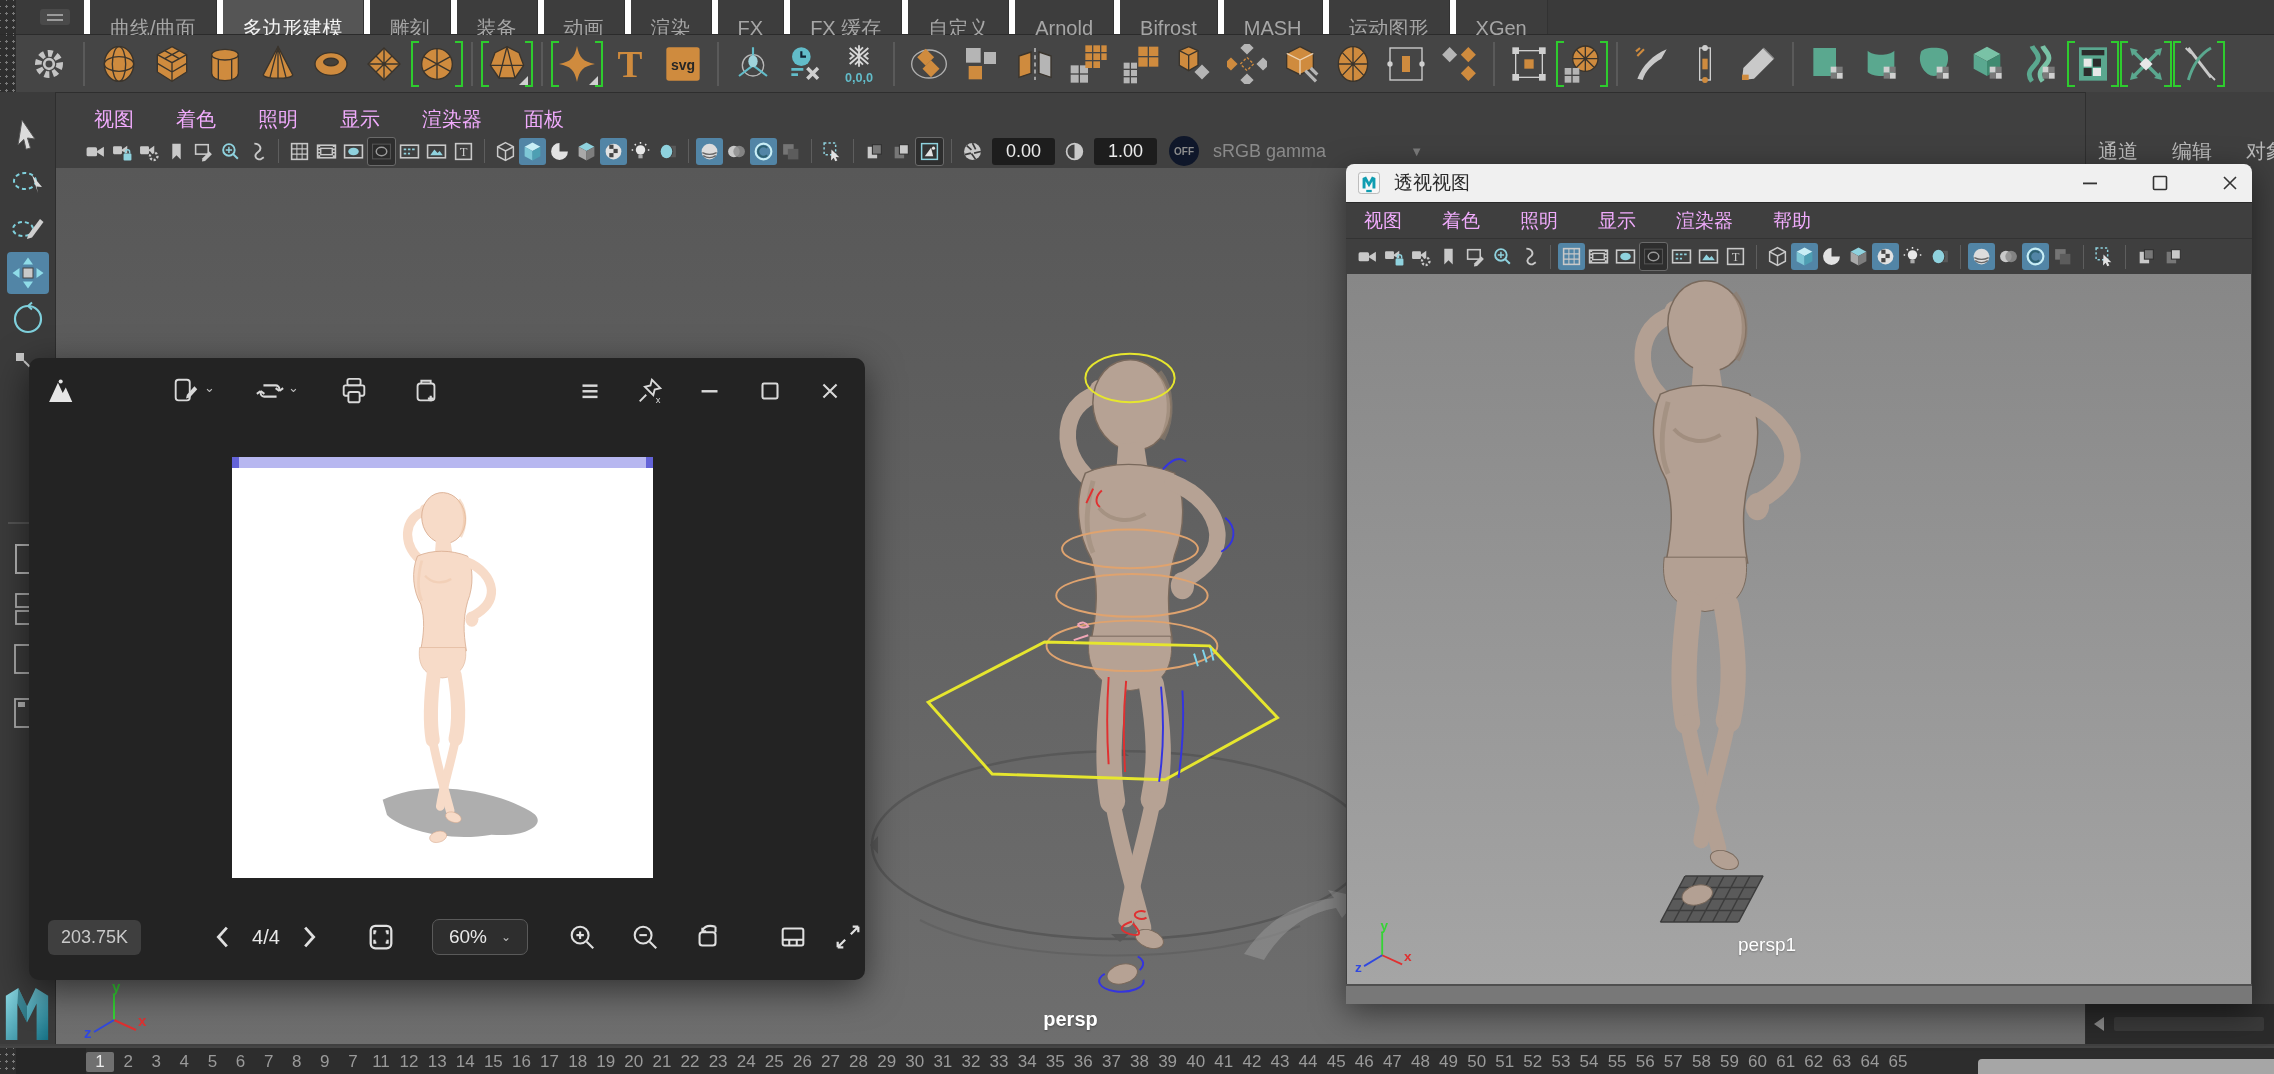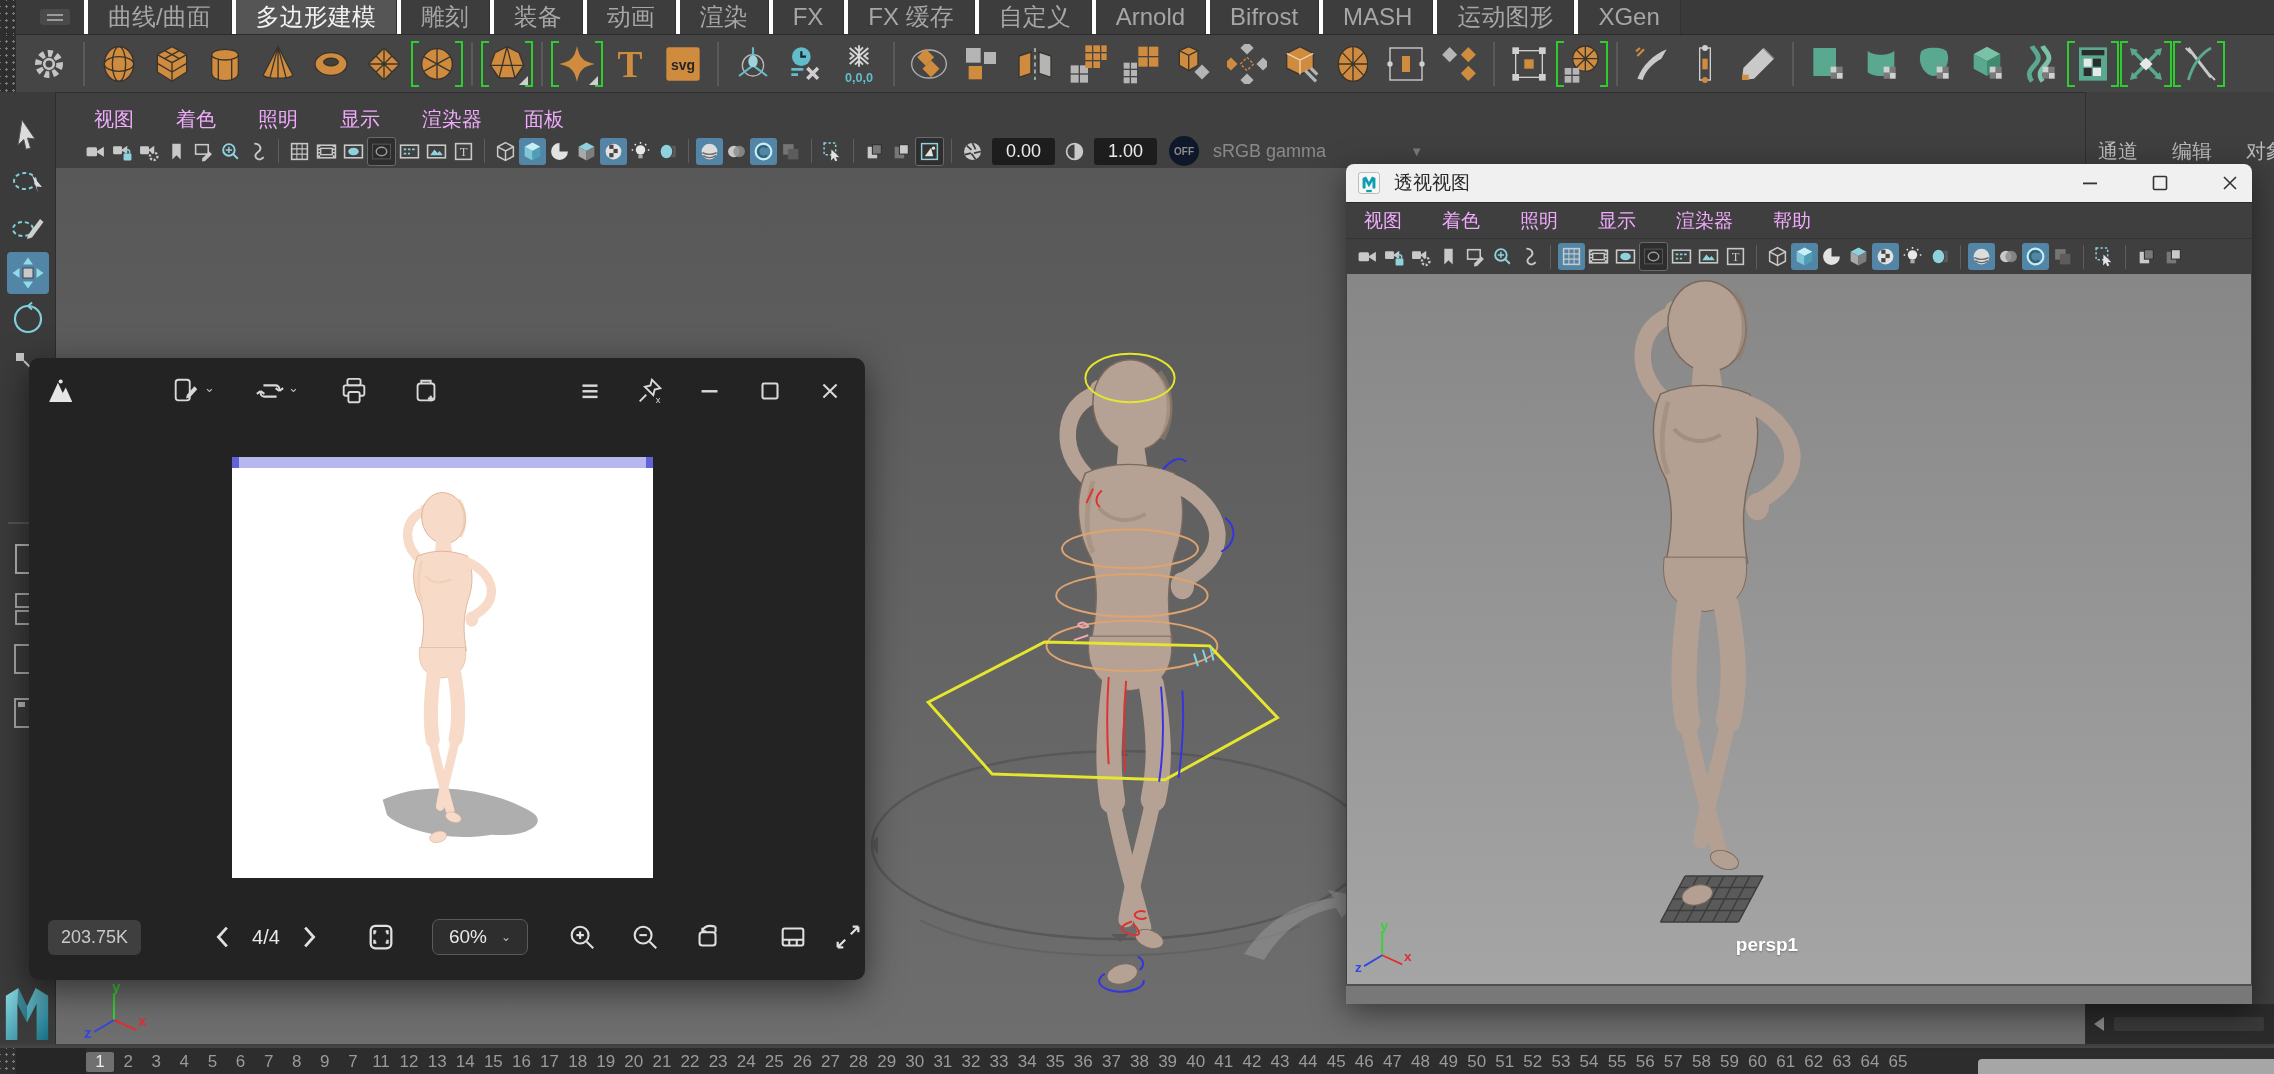--- a/index.html
+++ b/index.html
@@ -9,22 +9,22 @@
   .grip{width:16px;align-self:stretch;background-color:#2e2e2e;
     background-image:radial-gradient(#7a7a7a 1.1px,transparent 1.3px);
     background-size:7px 7px;background-position:3px 3px;}
   
   #menubar{left:0;top:0;width:2274px;height:34px;background:#3a3a3a;border-bottom:1px solid #2b2b2b;
     display:flex;align-items:stretch;}
   #hamburger{width:30px;height:16px;margin:9px 14px 0 24px;background:#4a4a4a;border-radius:3px;
     display:flex;flex-direction:column;justify-content:center;gap:3px;align-items:center;}
   #hamburger i{display:block;width:16px;height:2px;background:#9b9b9b;}
   #menu-tabs{display:flex;align-items:stretch;}
-  .tab{padding:0 20px;line-height:33px;font-size:24px;color:#a6a6a6;background:#3d3d3d;
-    border-right:1px solid #323232;border-left:4px solid #ffffff;white-space:nowrap;}
+  .tab{padding:12px 20px;line-height:33px;font-size:20px;color:#a6a6a6;background:#3d3d3d;
+    border-right:1px solid #323232;border-left:6px solid #ffffff;white-space:nowrap;}
   .tab.active{background:#555;color:#f2f2f2;}
   
   #shelf{left:0;top:35px;width:2274px;height:57px;background:#454545;border-bottom:1px solid #2e2e2e;
     display:flex;align-items:center;}
   #shelf-icons{display:flex;align-items:center;gap:7px;margin-left:10px;height:100%;}
   .sicon{width:46px;height:46px;display:flex;align-items:center;justify-content:center;position:relative;flex:0 0 auto;}
   .sicon svg{width:40px;height:40px;}
   .ssep{width:2px;height:44px;background:#5a5a5a;margin:0 4px;flex:0 0 auto;}
   .sicon.brk::before,.sicon.brk::after{content:"";position:absolute;top:0;bottom:0;width:6px;
     border:2px solid #2ecc2e;}
@@ -100,21 +100,21 @@
   #mwin .wbtn{position:absolute;top:0;width:44px;height:38px;display:flex;align-items:center;justify-content:center;color:#333;}
   #mwin .menus{position:absolute;left:0;top:38px;width:100%;height:36px;background:#3f3f3f;
     border-top:1px solid #2a2a2a;display:flex;gap:40px;align-items:center;padding-left:18px;box-sizing:border-box;}
   #mwin .menus .pmenu{font-size:19px;}
   #mwin .ticons{position:absolute;left:0;top:74px;width:100%;height:36px;background:#3f3f3f;
     border-top:1px solid #333;display:flex;align-items:center;padding-left:8px;box-sizing:border-box;overflow:hidden;}
   #mwin .vp{position:absolute;left:1px;top:110px;width:904px;height:710px;
     background:linear-gradient(#878787,#a5a5a5);overflow:hidden;}
   #mwin .bstrip{position:absolute;left:0;top:820px;width:100%;height:18px;background:#787878;border-top:2px solid #4f4f4f;}
   #mwin .cam-label{position:absolute;left:280px;top:660px;width:280px;text-align:center;color:#fff;
-    font-weight:bold;font-size:19px;text-shadow:0 1px 2px rgba(0,0,0,.3);}
+    font-weight:normal;font-size:19px;text-shadow:0 1px 2px rgba(0,0,0,.3);}
   .limb{fill:none;stroke-linecap:round;}
   text{user-select:none;}
 </style>
 </head>
 <body>
 
 <div id="root">
 
   <svg width="0" height="0" style="position:absolute">
     <defs>
@@ -868,20 +868,21 @@
       <svg width="64" height="60" viewBox="0 0 64 60">
         <path d="M30,38 V12" stroke="#35d435" stroke-width="2"></path>
         <path d="M30,38 L52,48" stroke="#e03030" stroke-width="2"></path>
         <path d="M30,38 L10,50" stroke="#3048e0" stroke-width="2"></path>
         <text x="28" y="10" fill="#35d435" font-size="15" font-weight="bold">y</text>
         <text x="54" y="44" fill="#e03030" font-size="15" font-weight="bold">x</text>
         <text x="0" y="56" fill="#3048e0" font-size="15" font-weight="bold">z</text>
       </svg>
     </div>
   </div>
+  <div id="persp-label" class="abs">persp</div>
 
   <div id="timeline" class="abs">
     <div class="grip"></div>
     <div id="tl-lead"></div>
     <div id="tl-frames">
         <span class="fr current">1</span>
         <span class="fr">2</span>
         <span class="fr">3</span>
         <span class="fr">4</span>
         <span class="fr">5</span>

